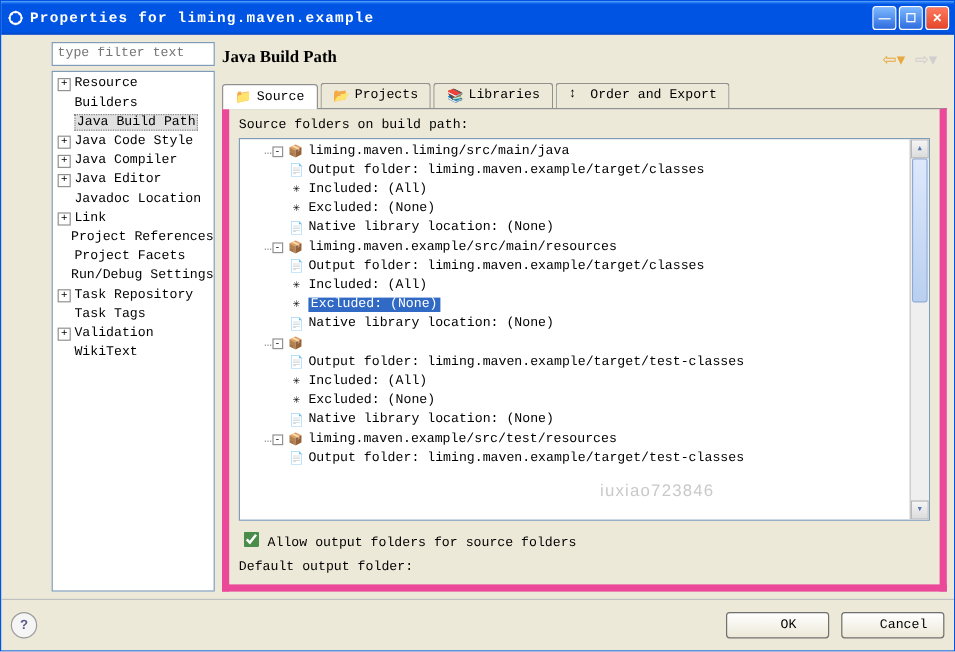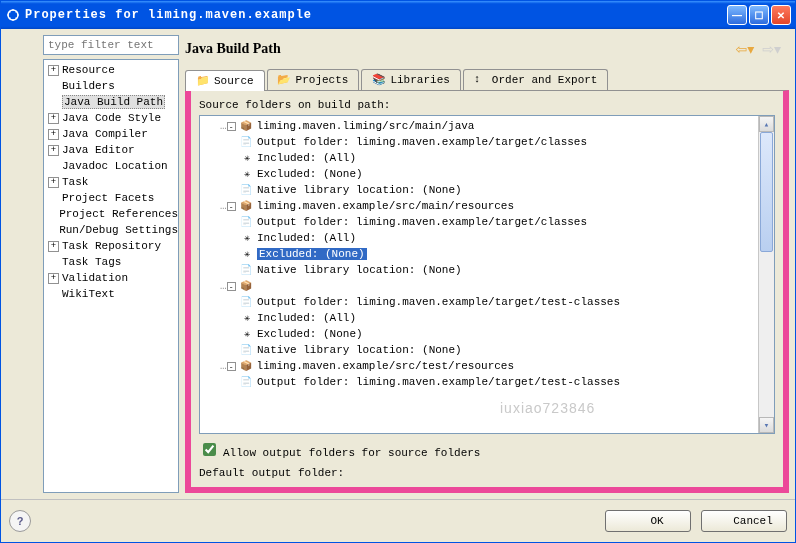--- a/index.html
+++ b/index.html
@@ -279,29 +279,29 @@
           <div class="tree-item">
             <span class="expander">+</span>
             <span class="label-bg">Java Editor</span>
           </div>
           <div class="tree-item">
             <span class="expander empty"></span>
             <span class="label-bg">Javadoc Location</span>
           </div>
           <div class="tree-item">
             <span class="expander">+</span>
-            <span class="label-bg">Task</span>
+            <span class="label-bg">Link</span>
+          </div>
+          <div class="tree-item">
+            <span class="expander empty"></span>
+            <span class="label-bg">Project References</span>
           </div>
           <div class="tree-item">
             <span class="expander empty"></span>
             <span class="label-bg">Project Facets</span>
-          </div>
-          <div class="tree-item">
-            <span class="expander empty"></span>
-            <span class="label-bg">Project References</span>
           </div>
           <div class="tree-item">
             <span class="expander empty"></span>
             <span class="label-bg">Run/Debug Settings</span>
           </div>
           <div class="tree-item">
             <span class="expander">+</span>
             <span class="label-bg">Task Repository</span>
           </div>
           <div class="tree-item">

